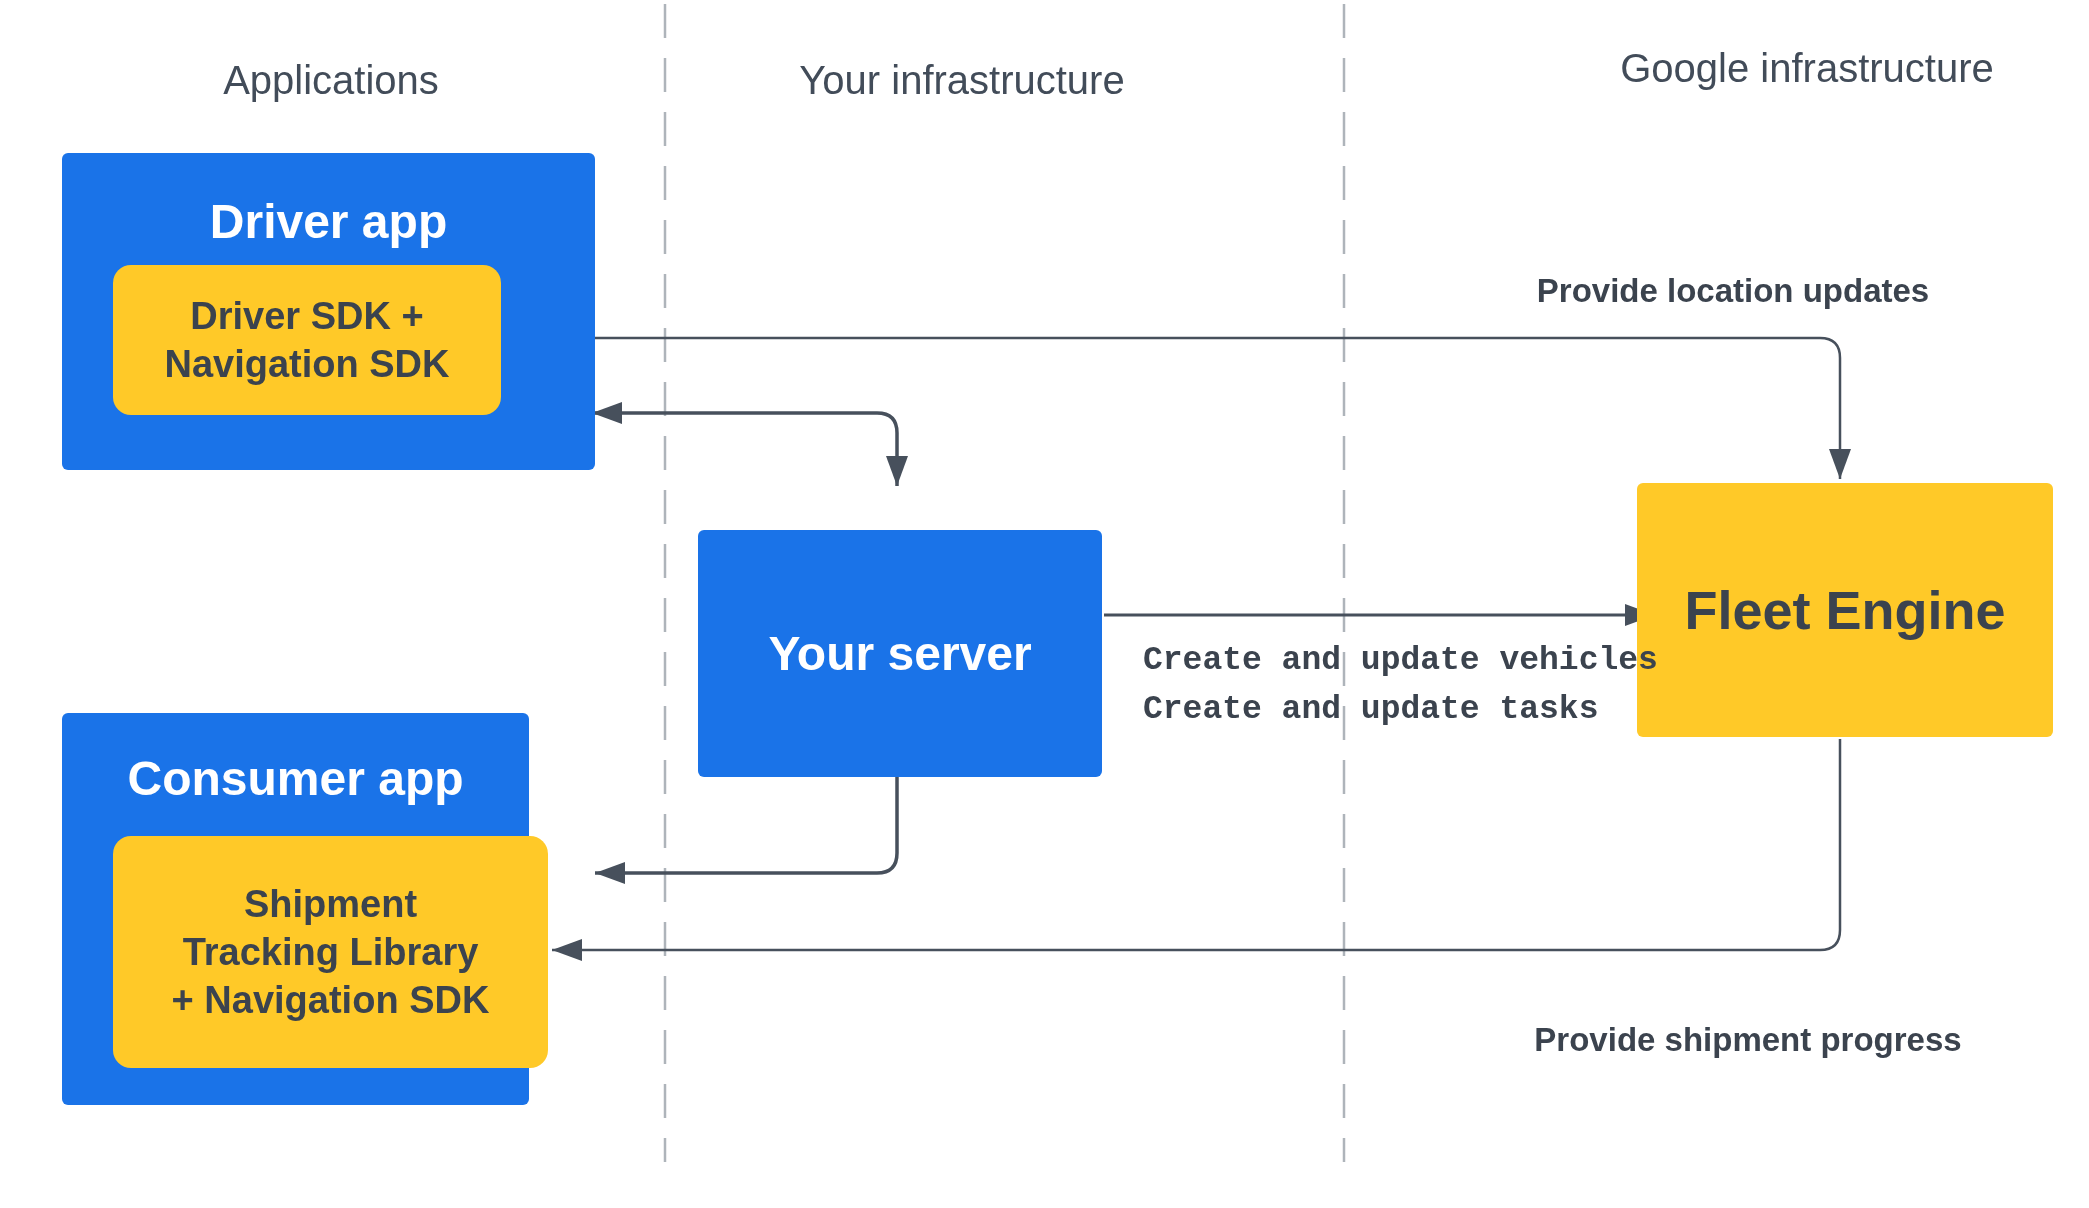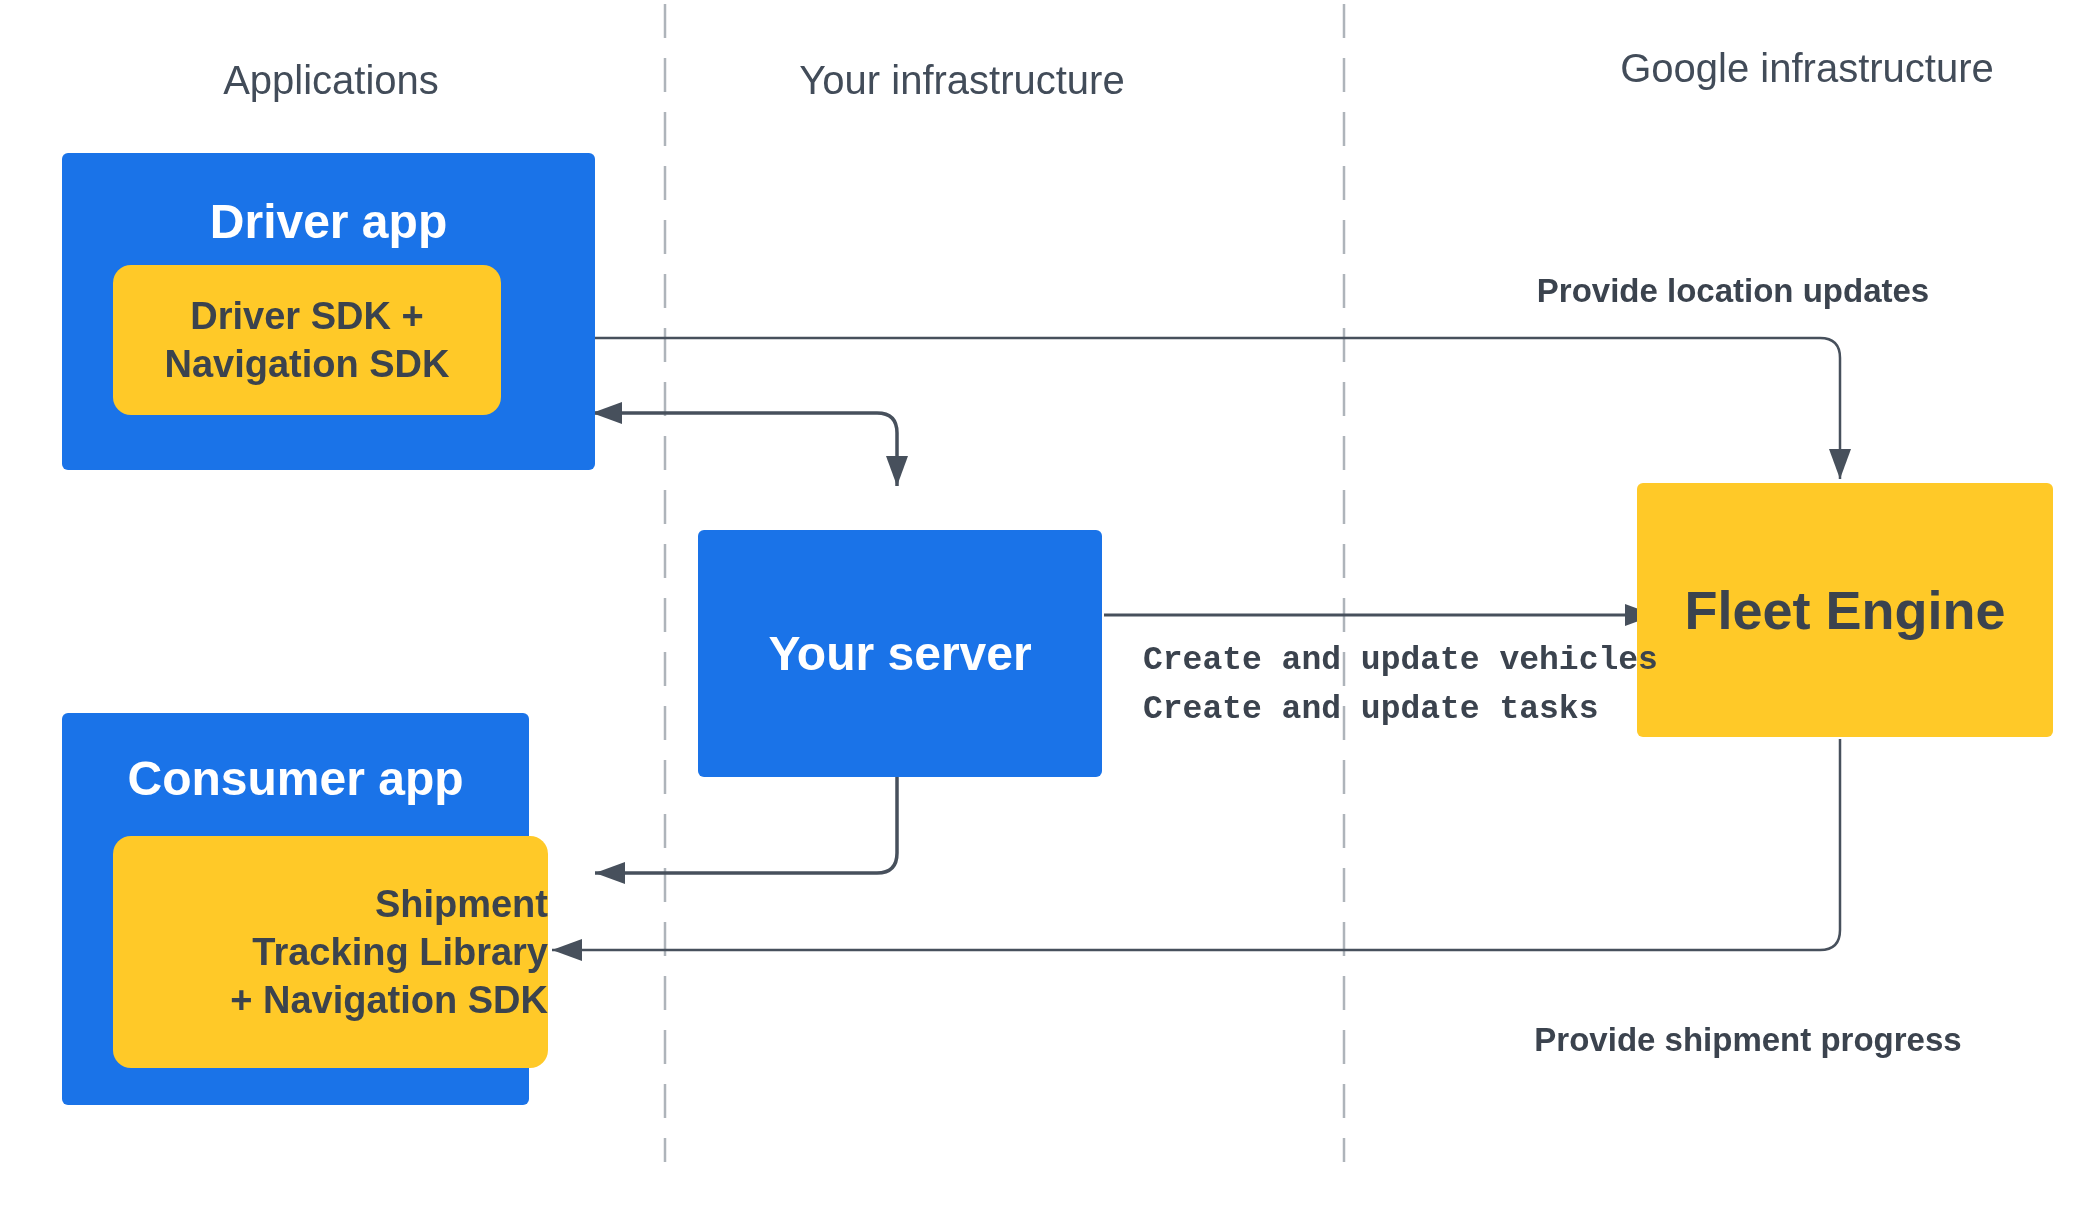--- a/index.html
+++ b/index.html
@@ -71,21 +71,21 @@
   <div class="node blue" style="left:698px;top:490px;width:404px;height:247px;margin-top:40px;">
     <div class="center-label on-blue">Your server</div>
   </div>
 
   <div class="node yellow" style="left:1637px;top:483px;width:416px;height:254px;">
     <div class="center-label on-yellow">Fleet Engine</div>
   </div>
 
   <div class="node blue" style="left:62px;top:713px;width:467px;height:392px;">
     <div class="node-title" style="top:38px;">Consumer app</div>
-    <div class="inner" style="left:51px;top:123px;width:435px;height:232px;padding-top:44px;text-align:right;">
+    <div class="inner" style="left:51px;top:123px;width:435px;height:232px;padding-top:44px;">
       <div>Shipment</div>
       <div>Tracking Library</div>
       <div>+ Navigation SDK</div>
     </div>
   </div>
 
   <div class="edge-label centered" style="left:1733px;top:291px;">Provide location updates</div>
 
   <div class="edge-label" style="left:1143px;top:636px;">
     <div class="line">Create and update vehicles</div>

